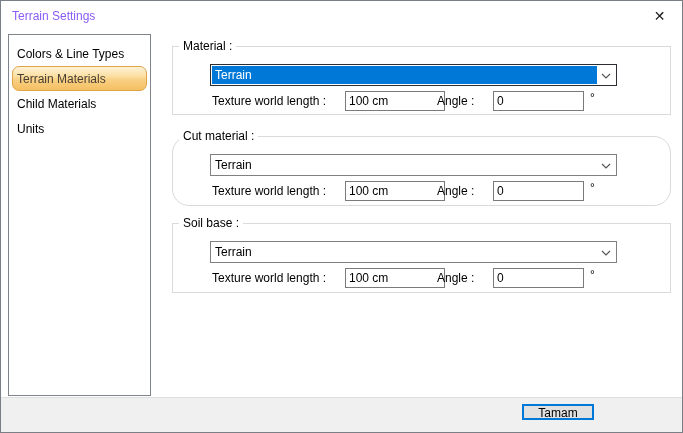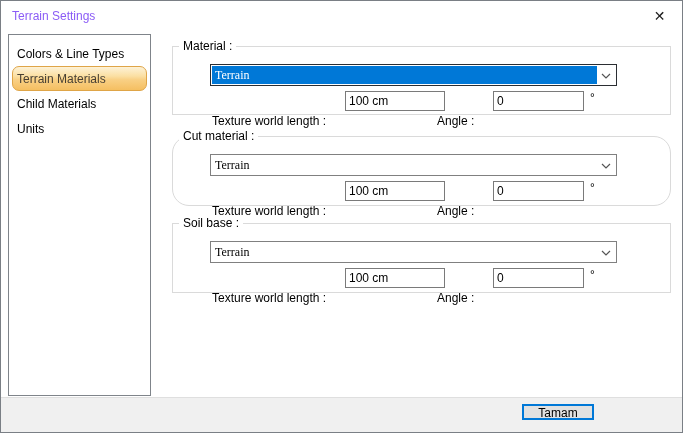--- a/index.html
+++ b/index.html
@@ -35,30 +35,30 @@
   .sidebar-item.selected {
     background: linear-gradient(to bottom, #fdf2d7 0%, #fbdfa2 40%, #f9d085 55%, #f5bf61 100%);
     border:1px solid #dfa548; border-radius:7px;
     color:#473f33; padding-left:4px;
   }
   
   .group { position:absolute; left:171px; width:499px; border:1px solid #dadada; background:#fff; }
   .group-label { position:absolute; top:-8px; left:6px; background:#fff; padding:0 4px; white-space:nowrap; }
   .combo {
     position:absolute; left:37px; width:407px; height:22px;
-    background:#fff; border:1px solid #808080;font-family:Liberation Serif, serif;
+    background:#fff; border:1px solid #808080;
   }
   .combo.focused { border-color:#2b2e33; }
   .combo-value {
     position:absolute; top:1px; bottom:1px; left:1px; right:19px;
     line-height:19px; padding-left:3px; color:#000; overflow:hidden;
   }
   .combo.focused .combo-value { background:#0078d7; color:#fff; }
   .combo-arrow { position:absolute; right:5px; top:8px; width:10px; height:6px; }
-  .field-label { position:absolute; line-height:20px; white-space:nowrap;margin-top:20px; }
+  .field-label { position:absolute; line-height:20px; white-space:nowrap; }
   .txt {
     position:absolute; height:20px; border:1px solid #7a7a7a; background:#fff;
     font-family:"Liberation Sans", sans-serif; font-size:12px; color:#000;
     padding:0 3px; outline:none;
   }
   .degree { position:absolute; font-size:12px; line-height:14px; color:#000; }
   
   .combo-row   { top:17px; }
   .lbl-texture { left:39px;  top:44px; }
   .in-texture  { left:172px; top:44px; width:100px; }

